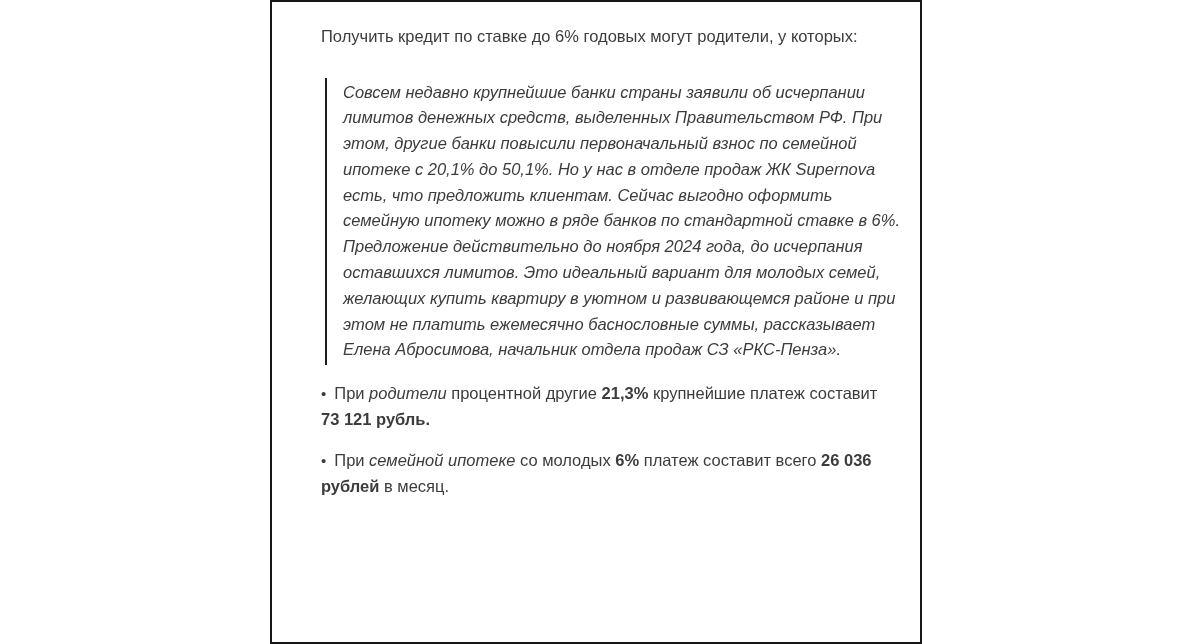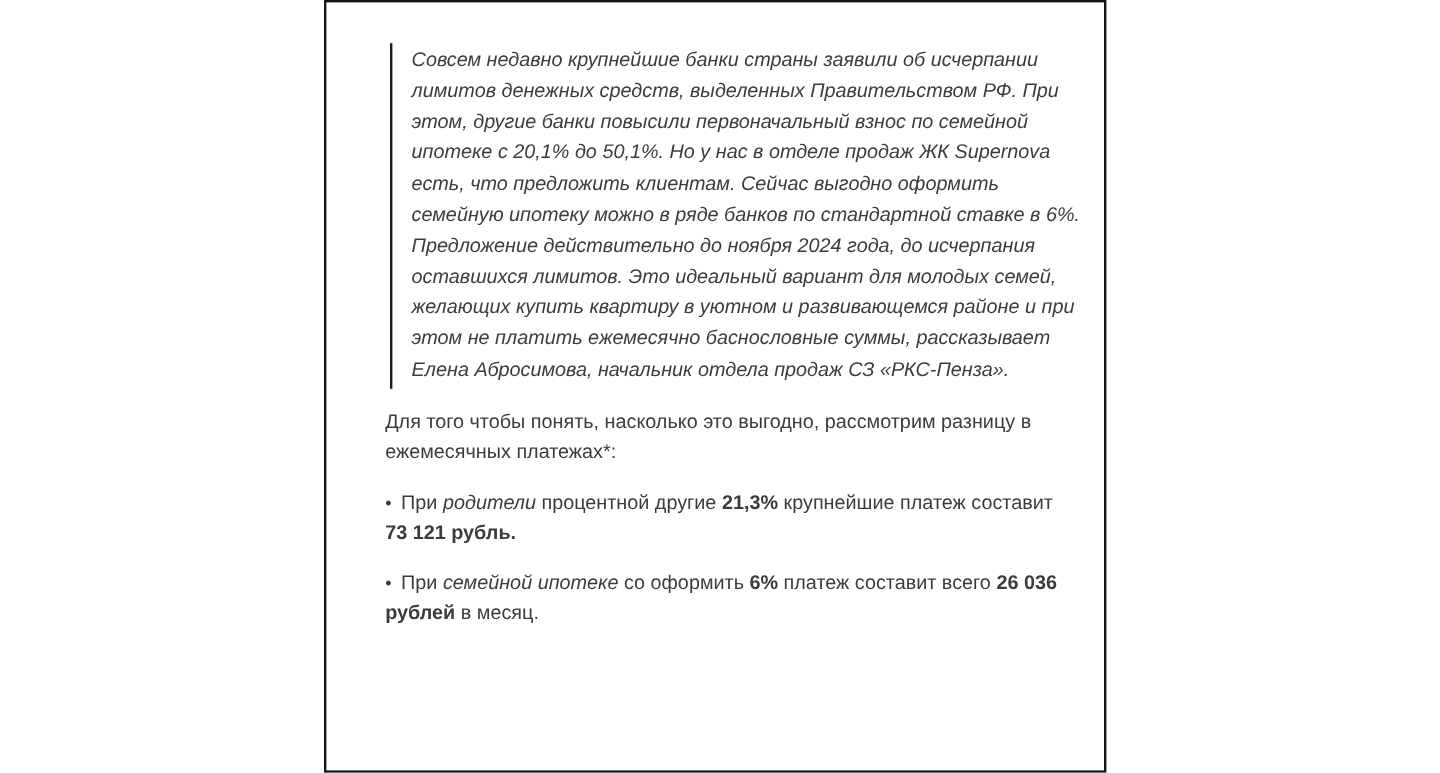--- a/index.html
+++ b/index.html
@@ -58,31 +58,31 @@
   
   .run-bold   { font-weight: 700; }
   .run-italic { font-style: italic; }
 </style>
 </head>
 <body>
 
 <div class="page">
   <article class="card">
 
+    <p class="para">Получить кредит по ставке до 6% годовых могут родители, у которых:</p>
 
 
 
     <blockquote class="quote">
       <span>Совсем недавно крупнейшие банки страны заявили об исчерпании лимитов денежных средств, выделенных Правительством РФ. При этом, другие банки повысили первоначальный взнос по семейной ипотеке с 20,1% до 50,1%. Но у нас в отделе продаж ЖК Supernova есть, что предложить клиентам. Сейчас выгодно оформить семейную ипотеку можно в ряде банков по стандартной ставке в 6%. Предложение действительно до ноября 2024 года, до исчерпания оставшихся лимитов. Это идеальный вариант для молодых семей, желающих купить квартиру в уютном и развивающемся районе и при этом не платить ежемесячно баснословные суммы, рассказывает Елена Абросимова, начальник отдела продаж СЗ «РКС-Пенза».</span>
     </blockquote>
 
-    <p class="para">Для того чтобы понять, насколько это выгодно, рассмотрим разницу в ежемесячных платежах*:</p>
 
     <p class="para bullet-item">
       <span class="bullet">•</span><span class="bullet-text"><span>При </span><span class="run-italic">родители</span><span> процентной другие </span><span class="run-bold">21,3%</span><span> крупнейшие платеж составит </span><span class="run-bold">73&nbsp;121 рубль.</span></span>
     </p>
 
     <p class="para bullet-item">
-      <span class="bullet">•</span><span class="bullet-text"><span>При </span><span class="run-italic">семейной ипотеке</span><span> со оформить </span><span class="run-bold">6%</span><span> платеж составит всего </span><span class="run-bold">26&nbsp;036 рублей</span><span> в месяц.</span></span>
+      <span class="bullet">•</span><span class="bullet-text"><span>При </span><span class="run-italic">семейной ипотеке</span><span> со молодых </span><span class="run-bold">6%</span><span> платеж составит всего </span><span class="run-bold">26&nbsp;036 рублей</span><span> в месяц.</span></span>
     </p>
 
   </article>
 </div>
 
 </body></html>

